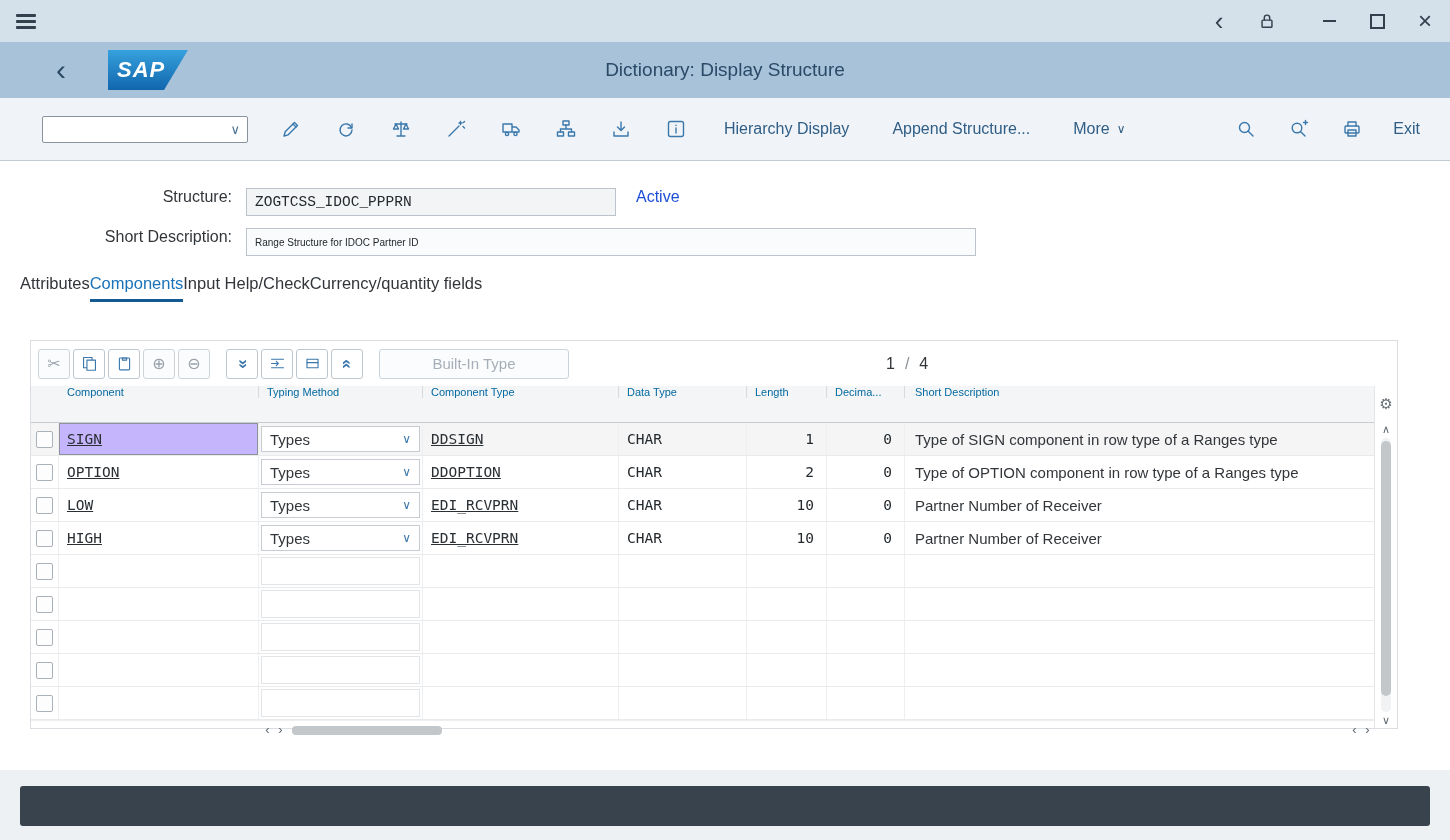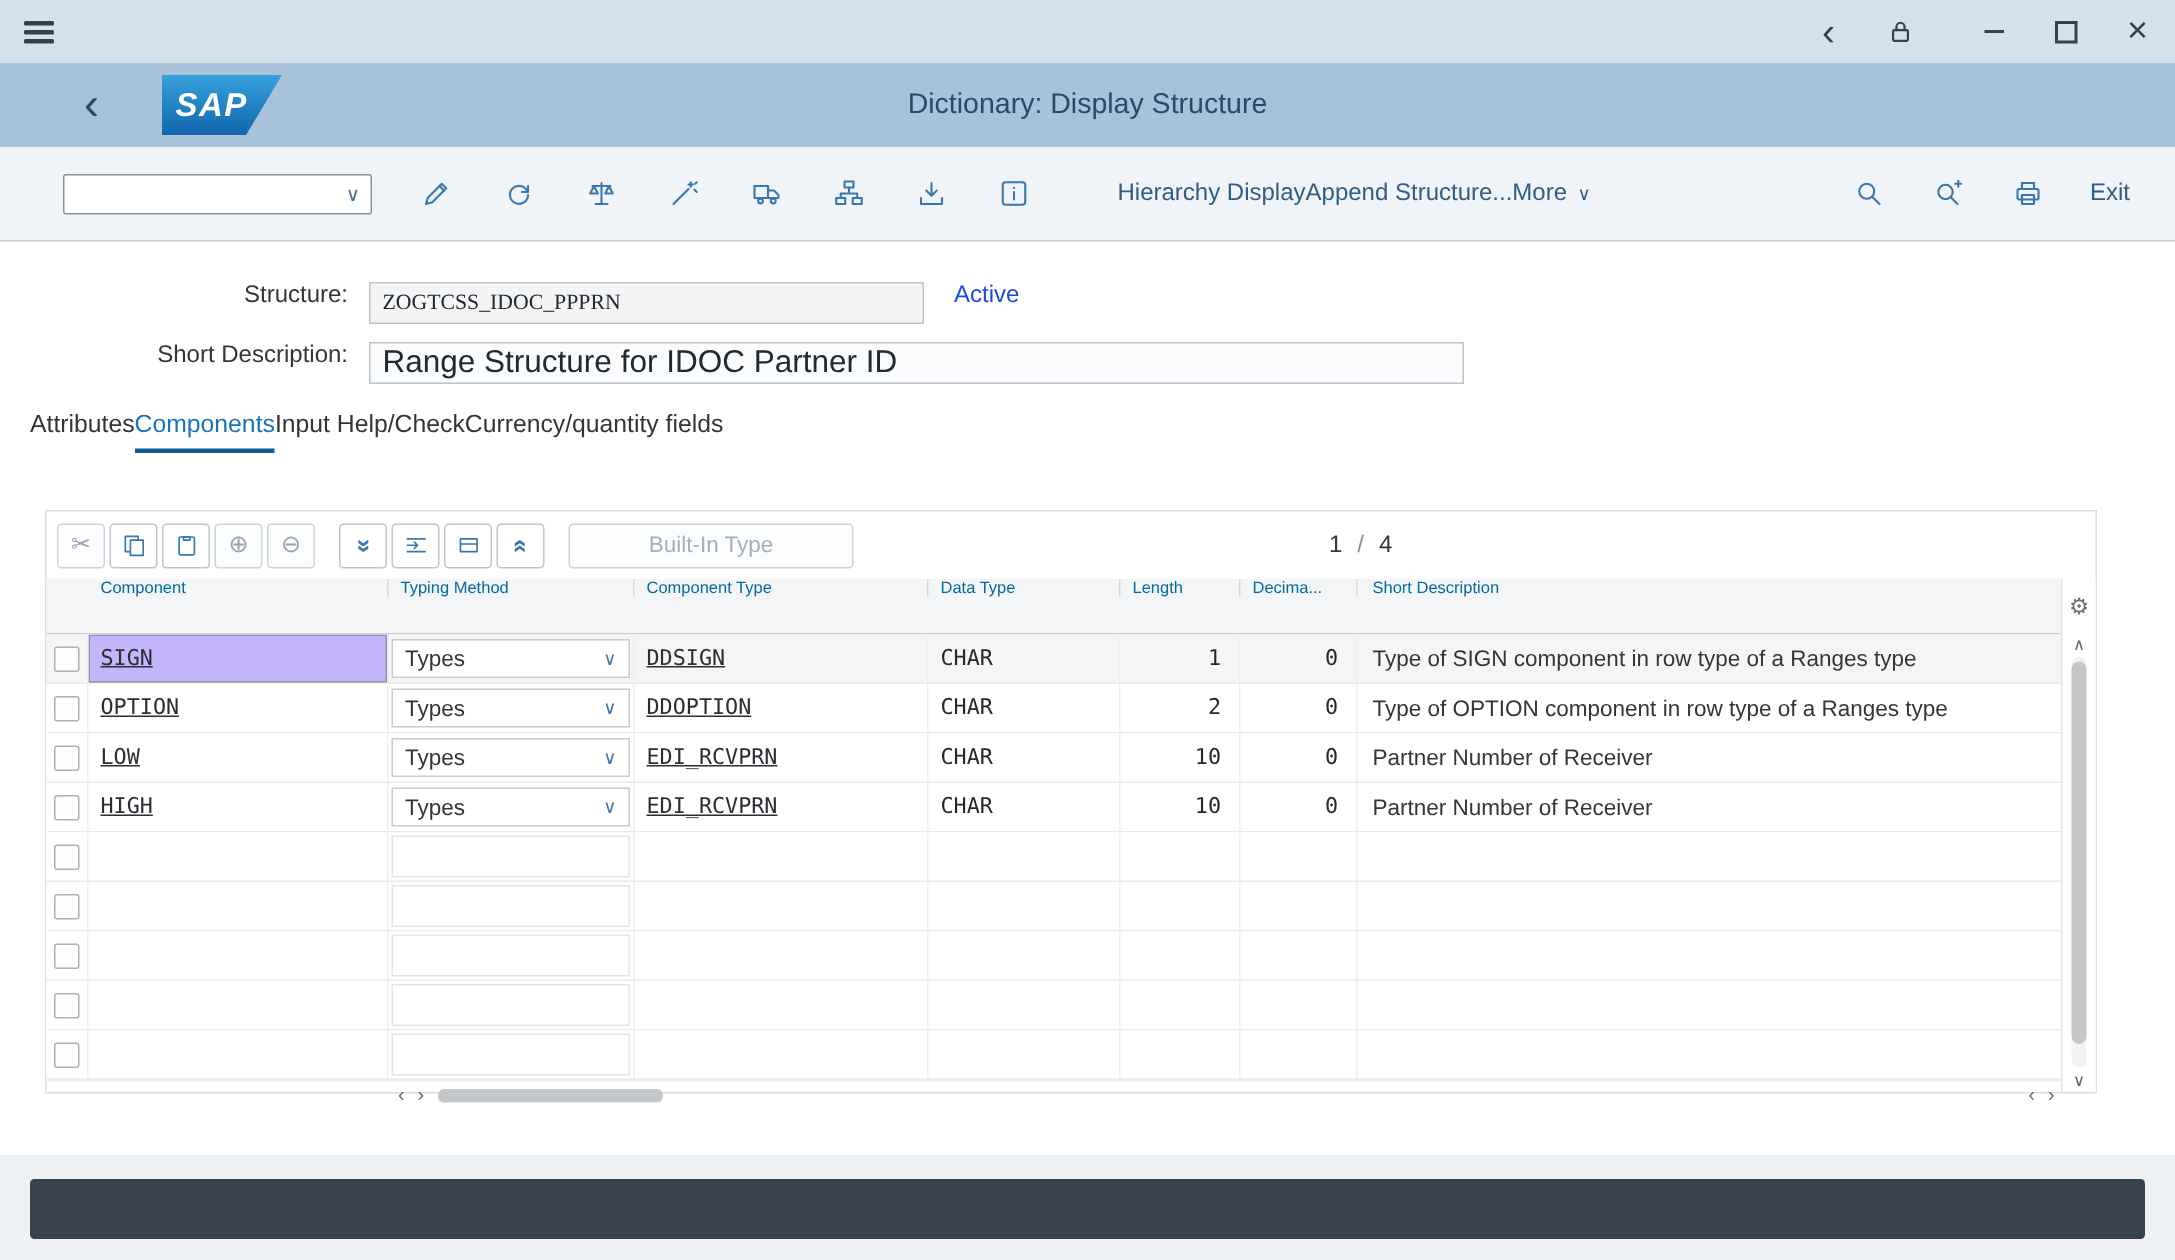--- a/index.html
+++ b/index.html
@@ -34,34 +34,34 @@
 
   
   .toolbar{position:absolute;top:98px;left:0;width:100%;height:63px;background:#f0f4f8;
     border-bottom:1px solid #c3cbd3;box-sizing:border-box;display:flex;align-items:center}
   .command-field{margin-left:42px;width:206px;height:27px;background:#fff;border:1px solid #8a939d;border-radius:2px;
     display:flex;align-items:center;justify-content:flex-end;padding-right:7px;box-sizing:border-box;cursor:text;flex:none}
   .cf-chevron{color:#47708f;font-size:13px;cursor:pointer}
   .tb-iconbar{display:flex;align-items:center;gap:31px;margin-left:31px}
   .icon-btn{width:24px;height:24px;display:flex;align-items:center;justify-content:center;cursor:pointer}
   svg.ic{width:20px;height:20px;stroke:#3a77ab;fill:none;stroke-width:1.4;stroke-linecap:round;stroke-linejoin:round}
-  .tb-textbar{display:flex;align-items:center;margin-left:57px}
+  .tb-textbar{display:flex;align-items:center;gap:43px;margin-left:36px}
   .tb-text{font-size:16px;color:#2f5d85;cursor:pointer;background:none;border:none;padding:0;
     font-family:inherit;display:flex;align-items:center;gap:7px;white-space:nowrap}
   .tb-chevron{font-size:12px;color:#2f5d85}
   .tb-right{position:absolute;right:30px;display:flex;align-items:center;gap:29px}
 
   
   .form-row{position:absolute;display:flex;align-items:flex-start;left:0}
   #row-structure{top:188px}
   #row-shortdesc{top:228px}
   .form-label{width:232px;text-align:right;font-size:16px;color:#32363a}
   .form-field{margin-left:14px;height:28px;border:1px solid #bcc3cb;background:#f3f4f6;display:flex;align-items:center;
-    padding:0 8px;box-sizing:border-box;font-size:21px;color:#24292e;cursor:text}
-  #structure-field{width:370px;font-family:Liberation Serif, serif;font-size:14.5px}
+    padding:0 8px;box-sizing:border-box;font-size:10px;color:#24292e;cursor:text}
+  #structure-field{width:370px;font-family:Liberation Mono, monospace;font-size:14.5px}
   #shortdesc-field{width:730px;background:#fafbfc}
   .status-text{margin-left:20px;color:#1d4ed8;font-size:16px}
 
   
   .tabs{position:absolute;top:268px;left:20px;display:flex;align-items:flex-end;height:34px}
   .tab{font-size:16.5px;color:#32363a;padding-bottom:9px;cursor:pointer;white-space:nowrap}
   .tab.active{color:#1a72b8;border-bottom:3px solid #135a93;padding-bottom:6px}
 
   
   .grid{position:absolute;left:30px;top:340px;width:1368px;height:389px;border:1px solid #dadee2;

